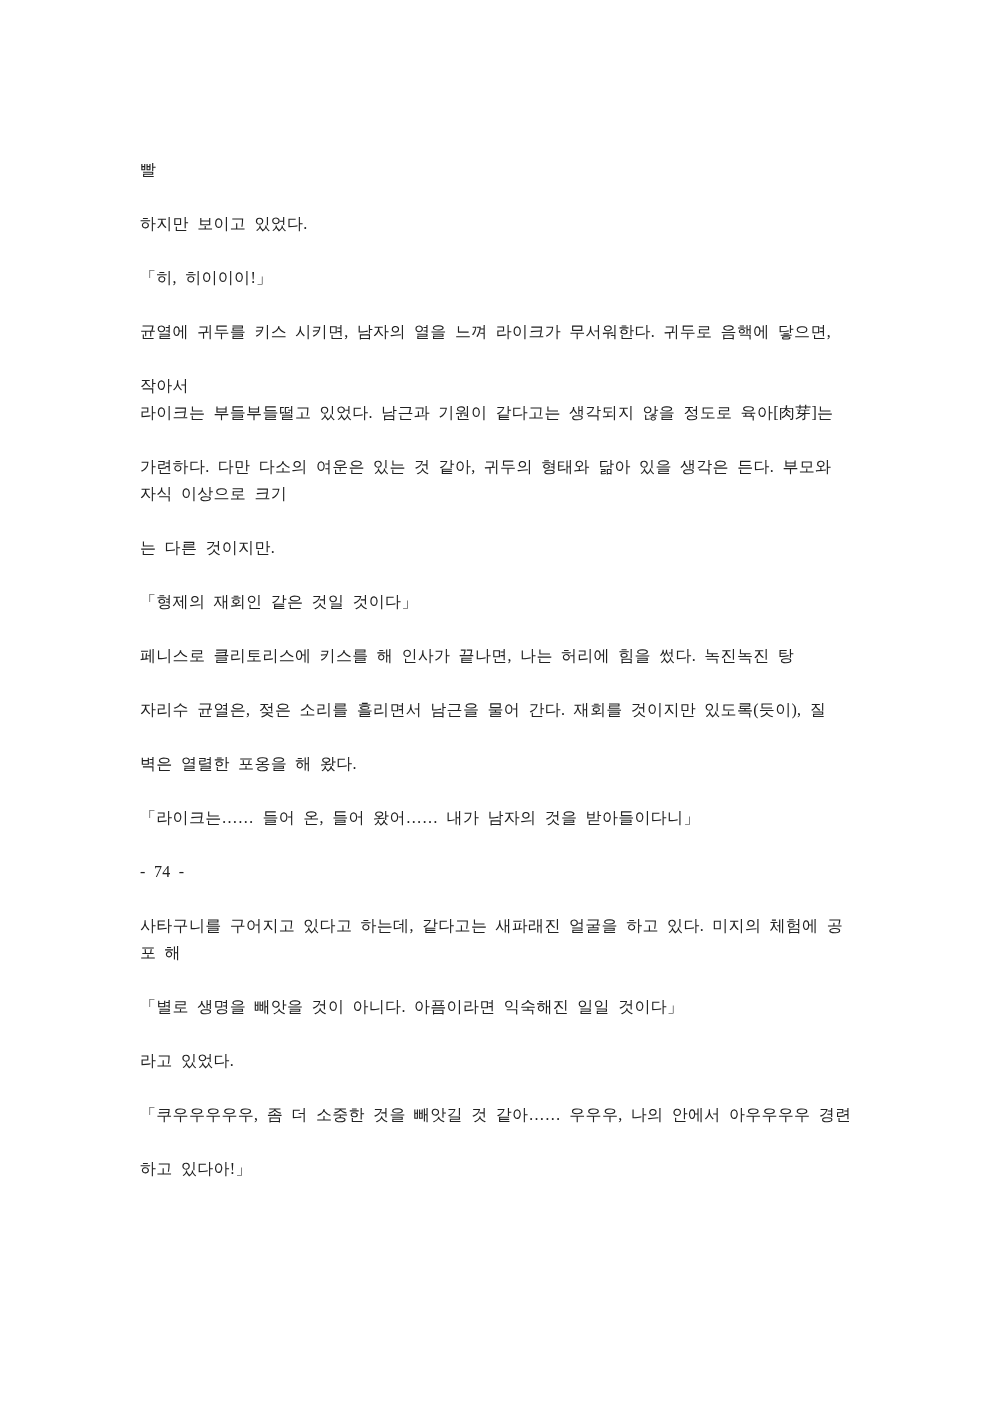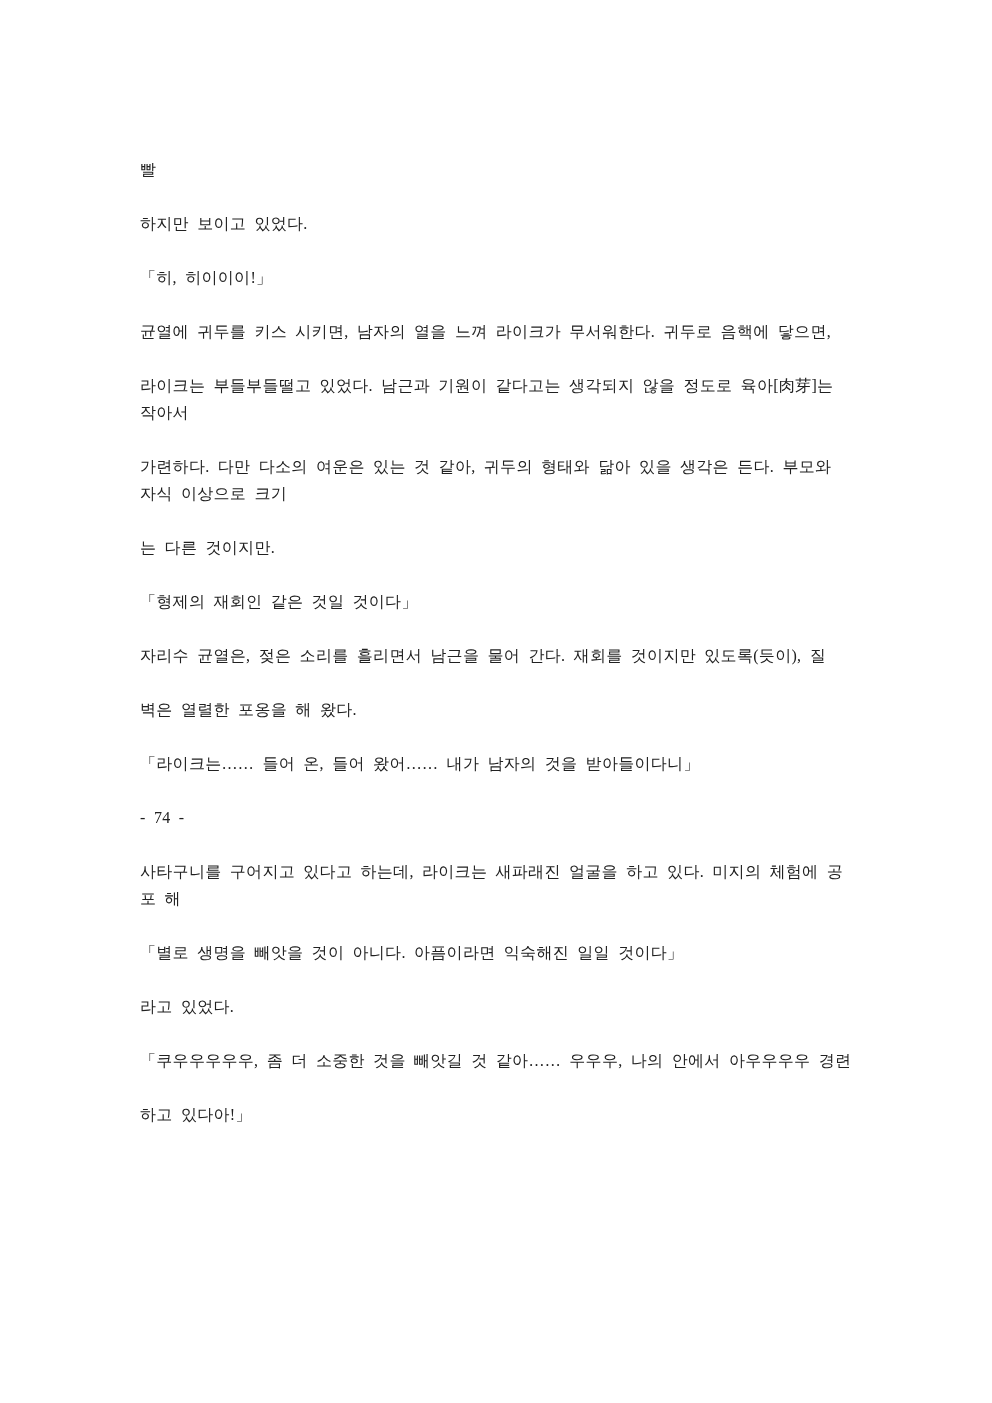--- a/index.html
+++ b/index.html
@@ -41,47 +41,50 @@
       <div class="block">
         <div class="line">하지만 보이고 있었다.</div>
       </div>
       <div class="block">
         <div class="line">「히, 히이이이!」</div>
       </div>
       <div class="block">
         <div class="line">균열에 귀두를 키스 시키면, 남자의 열을 느껴 라이크가 무서워한다. 귀두로 음핵에 닿으면,</div>
       </div>
       <div class="block">
+        <div class="line">작아서</div>
         <div class="line">라이크는 부들부들떨고 있었다. 남근과 기원이 같다고는 생각되지 않을 정도로 육아[肉芽]는</div>
-        <div class="line">작아서</div>
       </div>
       <div class="block">
         <div class="line">가련하다. 다만 다소의 여운은 있는 것 같아, 귀두의 형태와 닮아 있을 생각은 든다. 부모와</div>
         <div class="line">자식 이상으로 크기</div>
       </div>
       <div class="block">
         <div class="line">는 다른 것이지만.</div>
       </div>
       <div class="block">
         <div class="line">「형제의 재회인 같은 것일 것이다」</div>
+      </div>
+      <div class="block">
+        <div class="line">페니스로 클리토리스에 키스를 해 인사가 끝나면, 나는 허리에 힘을 썼다. 녹진녹진 탕</div>
       </div>
       <div class="block">
         <div class="line">자리수 균열은, 젖은 소리를 흘리면서 남근을 물어 간다. 재회를 것이지만 있도록(듯이), 질</div>
       </div>
       <div class="block">
         <div class="line">벽은 열렬한 포옹을 해 왔다.</div>
       </div>
       <div class="block">
         <div class="line">「라이크는…… 들어 온, 들어 왔어…… 내가 남자의 것을 받아들이다니」</div>
       </div>
       <div class="block">
         <div class="line">- 74 -</div>
       </div>
       <div class="block">
-        <div class="line">사타구니를 구어지고 있다고 하는데, 라이크는 새파래진 얼굴을 하고 있다. 미지의 체험에 공</div>
+        <div class="line">사타구니를 구어지고 있다고 하는데, 같다고는 새파래진 얼굴을 하고 있다. 미지의 체험에 공</div>
         <div class="line">포 해</div>
       </div>
       <div class="block">
         <div class="line">「별로 생명을 빼앗을 것이 아니다. 아픔이라면 익숙해진 일일 것이다」</div>
       </div>
       <div class="block">
         <div class="line">라고 있었다.</div>
       </div>
       <div class="block">
         <div class="line">「쿠우우우우우, 좀 더 소중한 것을 빼앗길 것 같아…… 우우우, 나의 안에서 아우우우우 경련</div>

